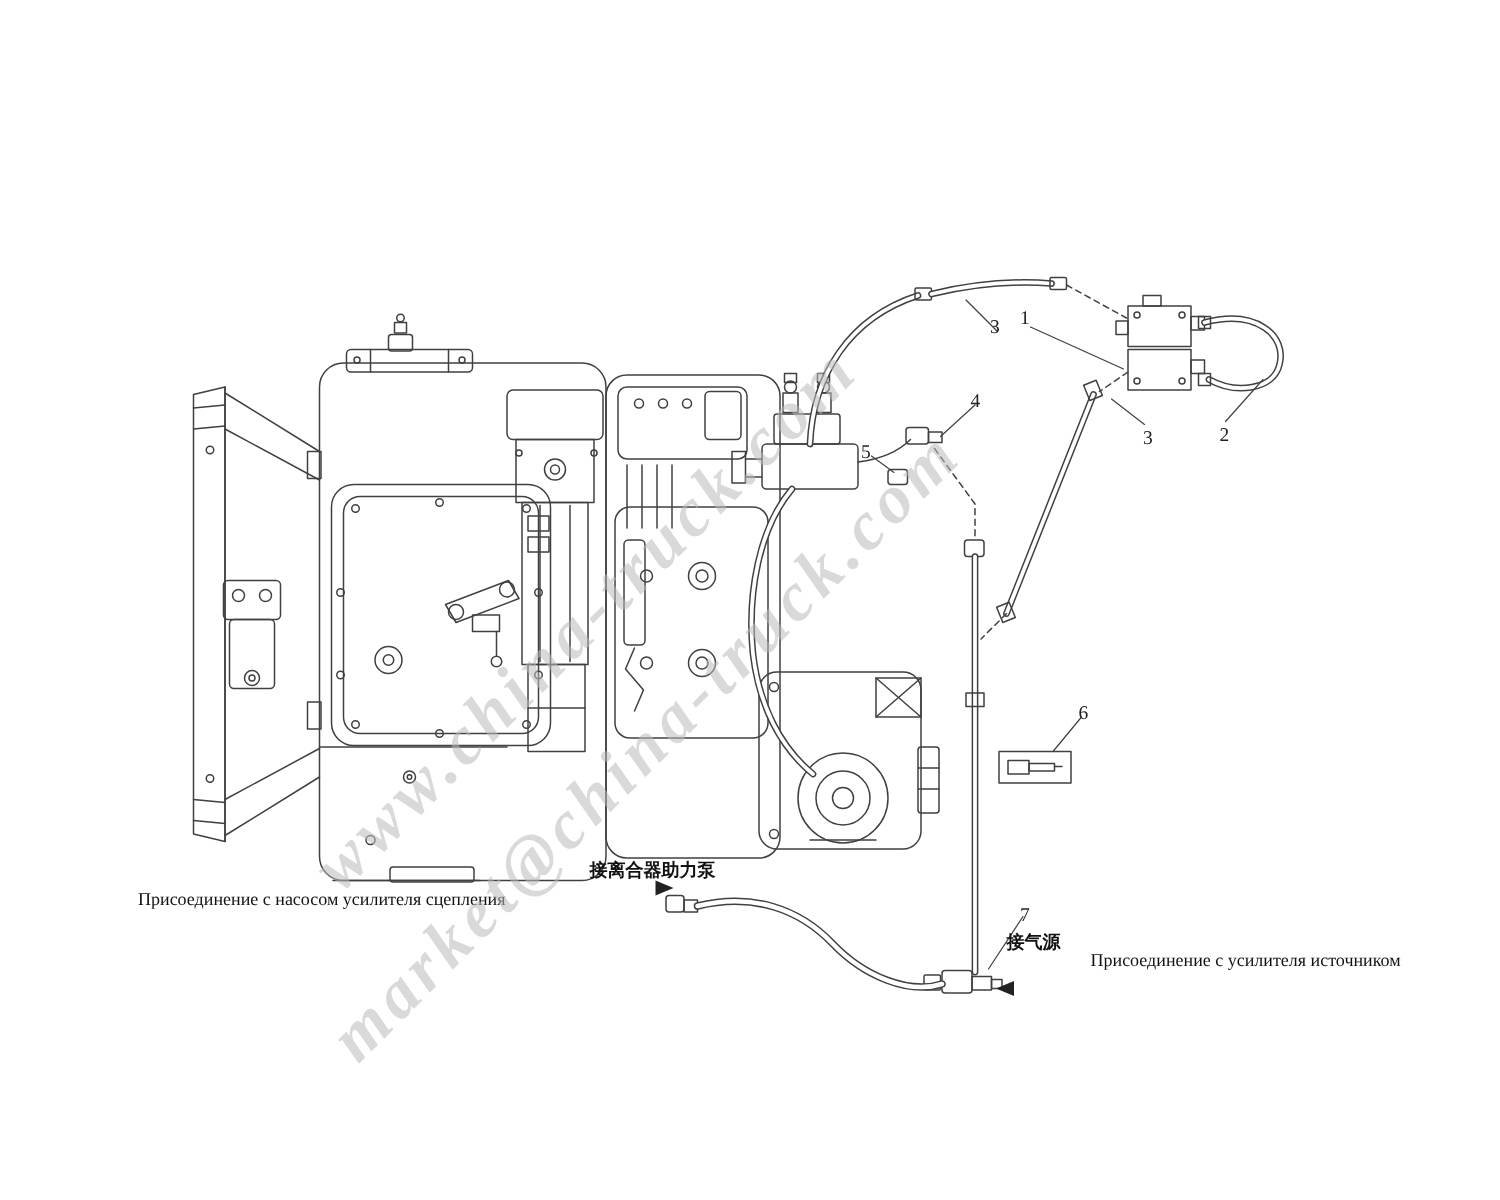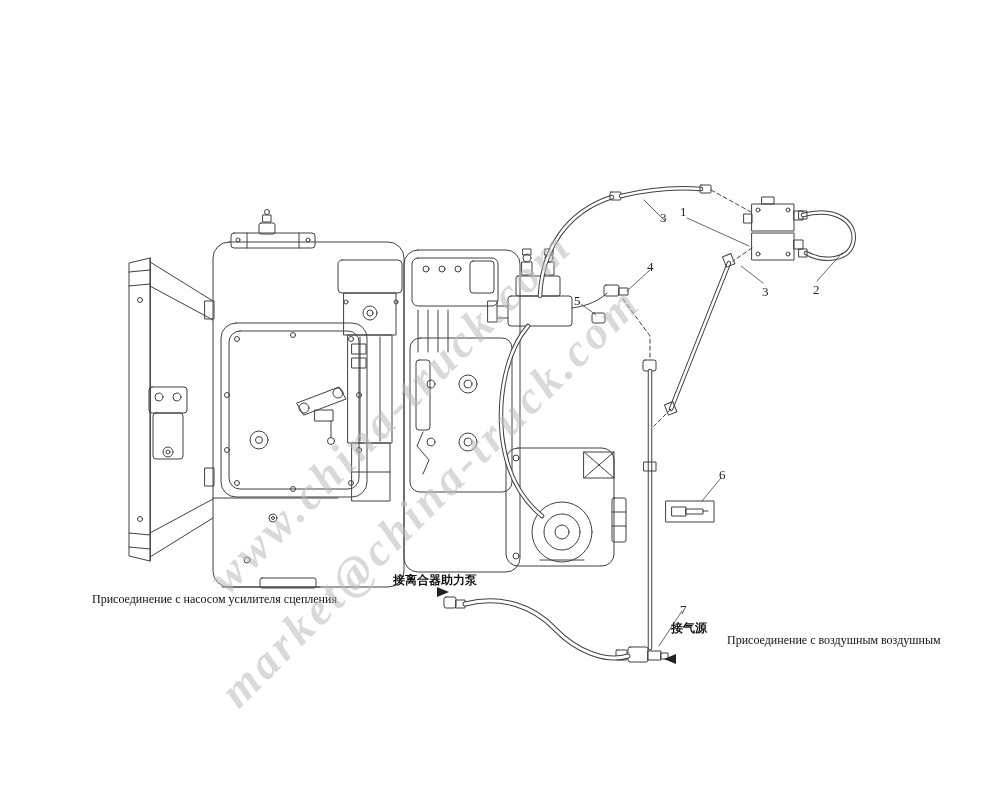--- a/index.html
+++ b/index.html
@@ -256,15 +256,15 @@
 <span class="callout" style="left:647px;top:259px">4</span>
 <span class="callout" style="left:574px;top:293px">5</span>
 <span class="callout" style="left:762px;top:284px">3</span>
 <span class="callout" style="left:813px;top:282px">2</span>
 <span class="callout" style="left:719px;top:467px">6</span>
 <span class="callout" style="left:680px;top:602px">7</span>
 
 <span class="label-ru" style="left:92px;top:592px">Присоединение с насосом усилителя сцепления</span>
 <span class="label-zh" style="left:393px;top:572px">接离合器助力泵</span>
 <span class="label-zh" style="left:671px;top:620px">接气源</span>
-<span class="label-ru" style="left:727px;top:633px">Присоединение с воздушным воздушным</span>
+<span class="label-ru" style="left:727px;top:633px">Присоединение с усилителя источником</span>
 
 </div>
 
 </body></html>

